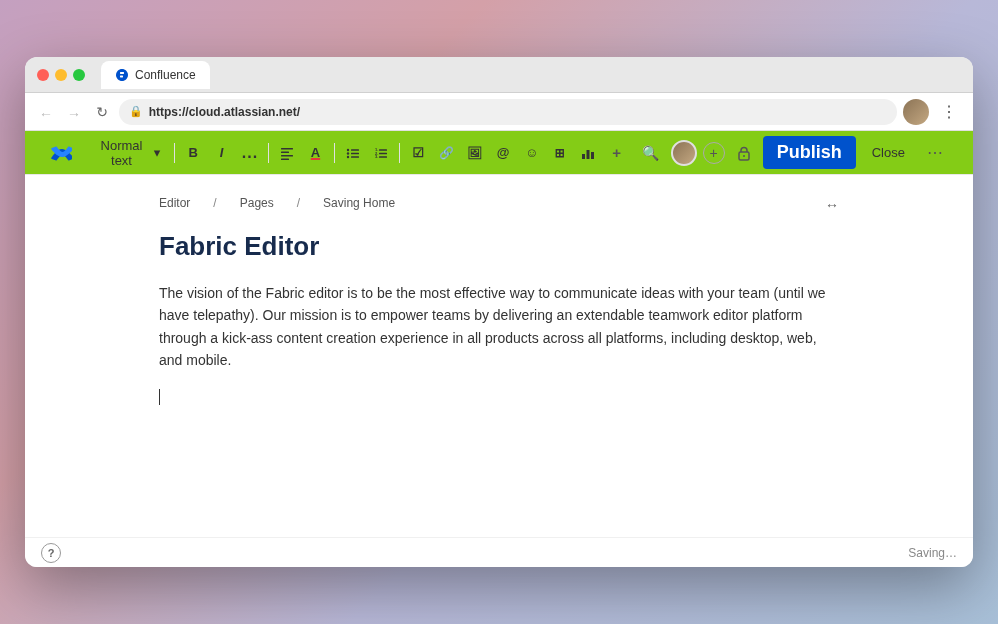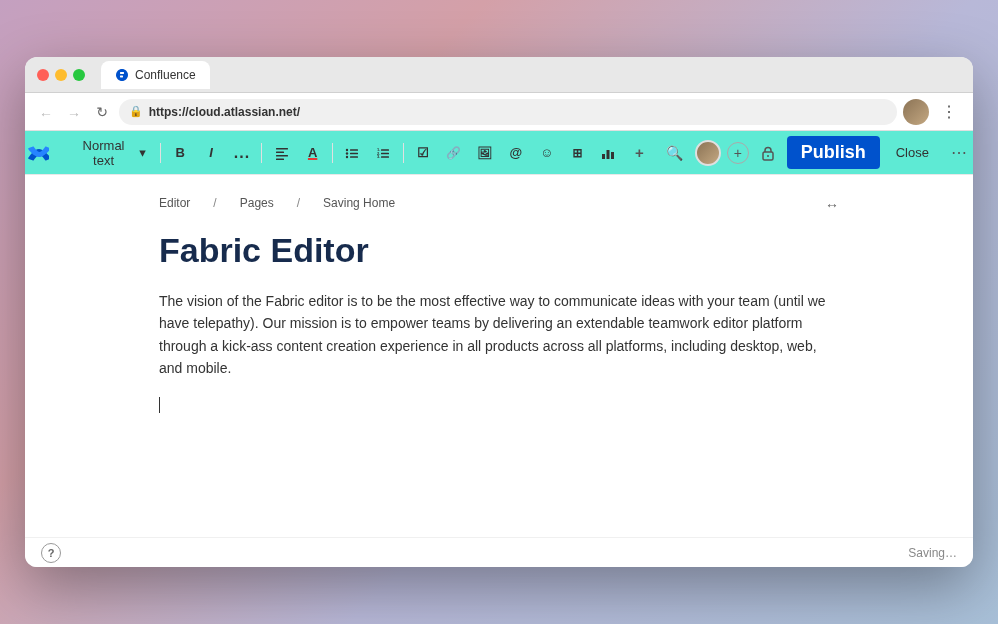--- a/index.html
+++ b/index.html
@@ -120,24 +120,24 @@
       background: linear-gradient(135deg, #8b7355, #c4a882);
       display: flex;
       align-items: center;
       justify-content: center;
       font-size: 11px;
       color: white;
     }
     
     .toolbar {
       height: 44px;
-      background: #5eead4;
-      display: flex;
-      align-items: center;
-      padding: 0 0;
+      background: #84cc16;
+      display: flex;
+      align-items: center;
+      padding: 0 24px;
       gap: 4px;
       border-bottom: 1px solid #e8e8e8;
     }
     .confluence-logo {
       width: 28px;
       height: 28px;
       display: flex;
       align-items: center;
       justify-content: center;
       margin-right: 8px;
@@ -290,21 +290,21 @@
       background: none;
       border: none;
       cursor: pointer;
       color: #666;
       font-size: 14px;
       display: flex;
       align-items: center;
       gap: 2px;
     }
     .page-title {
-      font-size: 34px;
+      font-size: 26px;
       font-weight: 600;
       color: #172b4d;
       margin-bottom: 20px;
       outline: none;
     }
     .page-body {
       font-size: 14px;
       line-height: 1.6;
       color: #333;
     }

